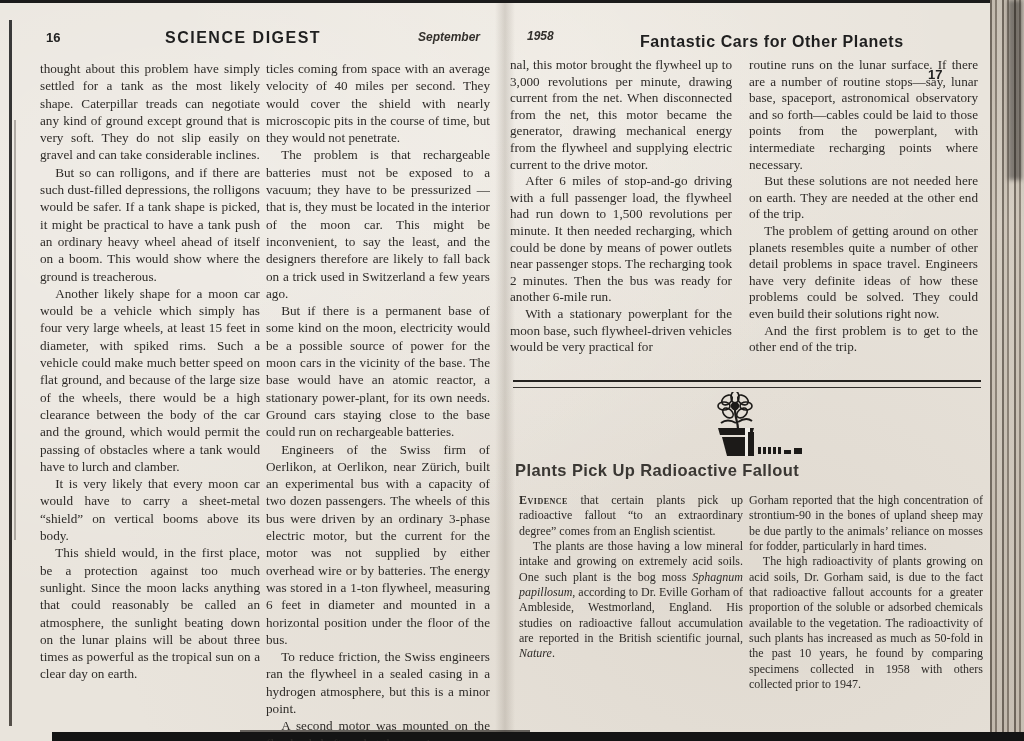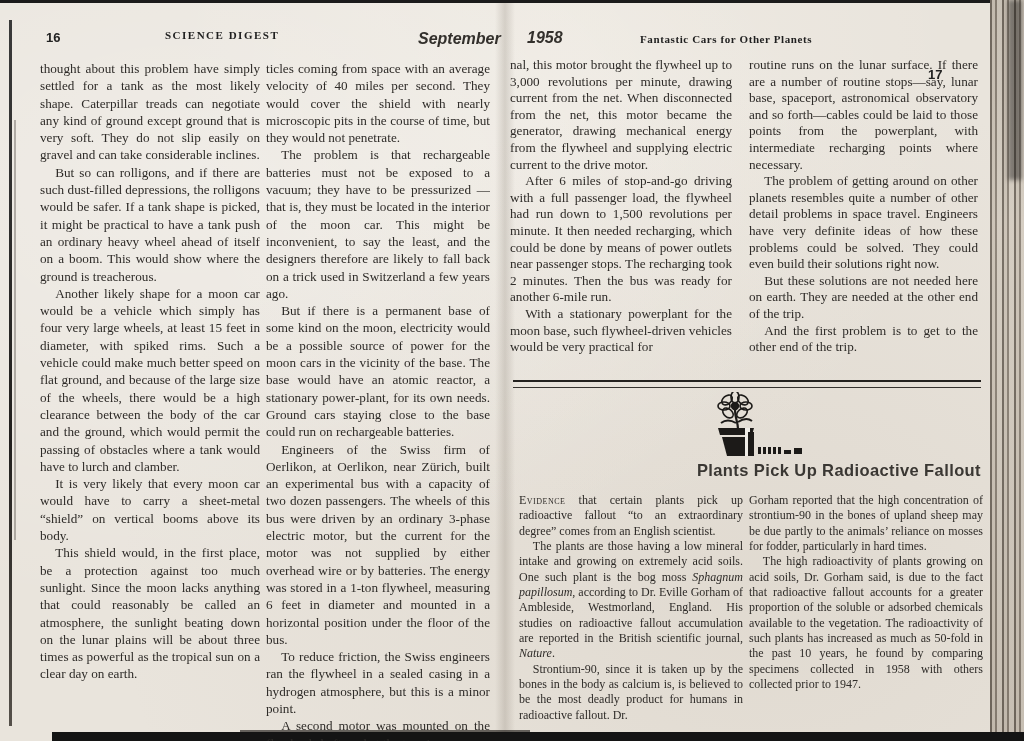--- a/index.html
+++ b/index.html
@@ -25,47 +25,47 @@
       repeating-linear-gradient(90deg, rgba(50,42,34,0.55) 0 2px, rgba(205,196,184,0.5) 2px 5px, rgba(70,60,50,0.45) 5px 7px, rgba(225,218,208,0.4) 7px 12px),
       linear-gradient(#b8b0a4,#cec6ba 30%,#b5ac9f);
   }
   .edge-right-blob{position:absolute;right:2px;top:0;width:14px;height:180px;background:rgba(25,22,20,0.45);filter:blur(2px);}
   .gutter{position:absolute;left:495px;top:0;width:20px;height:100%;
     background:linear-gradient(90deg, transparent, rgba(115,105,92,0.22) 50%, transparent);}
 
   
   .hdr{position:absolute;white-space:nowrap;}
   .pgnum{font-family:"Liberation Sans",sans-serif;font-weight:bold;font-size:13px;color:#222;}
-  .runhead{font-family:Liberation Serif, serif;font-weight:bold;font-size:11px;letter-spacing:1.5px;color:#1f1f1f;}
-  .rundate{font-family:"Liberation Sans",sans-serif;font-style:italic;font-weight:bold;font-size:16px;color:#33302c;}
+  .runhead{font-family:Liberation Sans, sans-serif;font-weight:bold;font-size:16px;letter-spacing:1.5px;color:#1f1f1f;}
+  .rundate{font-family:"Liberation Sans",sans-serif;font-style:italic;font-weight:bold;font-size:12px;color:#33302c;}
 
   
   .col{position:absolute;text-align:justify;}
   .lp .col{font-size:13.2px;line-height:17.3px;}
   .rp-top .col{font-size:13.2px;line-height:16.6px;}
   .para{margin:0;text-indent:1.15em;}
   .para.cont{text-indent:0;}
   .lp-col1{left:40px;top:60px;width:220px;}
   .lp-col2{left:266px;top:60px;width:224px;}
   .rp-col1{left:510px;top:57px;width:222px;}
   .rp-col2{left:749px;top:57px;width:229px;}
 
   
   .double-rule{position:absolute;left:513px;top:380px;width:468px;height:5px;
     border-top:2px solid #24221f;border-bottom:1px solid #35322e;}
 
   
   .illustration{position:absolute;left:688px;top:392px;width:140px;height:70px;}
-  .plants-title{position:absolute;left:515px;top:461px;width:466px;text-align:right;
+  .plants-title{position:absolute;left:515px;top:461px;width:466px;text-align:left;
     font-family:"Liberation Sans",sans-serif;font-weight:bold;font-size:16.5px;
     letter-spacing:0.4px;color:#3a3733;}
   .pa .col{font-size:12px;line-height:15.35px;}
   .pa-col1{left:519px;top:493px;width:224px;}
   .pa-col2{left:749px;top:493px;width:234px;}
-  .smallcaps{font-variant:small-caps;letter-spacing:0.5px;}
+  .smallcaps{font-variant:small-caps;letter-spacing:0.5px;font-weight:bold;}
   .it{font-style:italic;}
 </style>
 </head>
 <body>
 
 <div class="spread">
 
   <div class="gutter"></div>
   <div class="edge-top"></div>
   <div class="edge-left"></div>
@@ -104,22 +104,22 @@
     <span class="hdr pgnum" style="left:928px;top:36px;margin-top:31px;">17</span>
 
     <div class="col rp-col1">
       <p class="para cont">nal, this motor brought the flywheel up to 3,000 revolutions per minute, drawing current from the net.  When disconnected from the net, this motor became the generator, drawing mechanical energy from the flywheel and supplying electric current to the drive motor.</p>
       <p class="para">After 6 miles of stop-and-go driving with a full passenger load, the flywheel had run down to 1,500 revolutions per minute.  It then needed recharging, which could be done by means of power outlets near passenger stops.  The recharging took 2 minutes.  Then the bus was ready for another 6-mile run.</p>
       <p class="para">With a stationary powerplant for the moon base, such flywheel-driven vehicles would be very practical for</p>
     </div>
 
     <div class="col rp-col2">
       <p class="para cont">routine runs on the lunar surface.  If there are a number of routine stops—say, lunar base, spaceport, astronomical observatory and so forth—cables could be laid to those points from the powerplant, with intermediate recharging points where necessary.</p>
+      <p class="para">But these solutions are not needed here on earth.  They are needed at the other end of the trip.</p>
       <p class="para">The problem of getting around on other planets resembles quite a number of other detail problems in space travel.  Engineers have very definite ideas of how these problems could be solved.  They could even build their solutions right now.</p>
-      <p class="para">But these solutions are not needed here on earth.  They are needed at the other end of the trip.</p>
       <p class="para">And the first problem is to get to the other end of the trip.</p>
     </div>
   </div>
 
   <div class="double-rule"></div>
 
   <div class="pa">
     <div class="illustration">
       <svg width="140" height="70" viewBox="0 0 140 70">
         <g stroke="#1c1a18" fill="none" stroke-width="1.6">
@@ -155,21 +155,20 @@
 
     <div class="plants-title">Plants Pick Up Radioactive Fallout</div>
 
     <div class="col pa-col1">
       <p class="para cont">
         <span class="smallcaps">Evidence</span><span> that certain plants pick up radioactive fallout “to an extraordinary degree” comes from an English scientist.</span>
       </p>
       <p class="para">
         <span>The plants are those having a low mineral intake and growing on extremely acid soils.  One such plant is the bog moss </span><span class="it">Sphagnum papillosum</span><span>, according to Dr. Eville Gorham of Ambleside, Westmorland, England.  His studies on radioactive fallout accumulation are reported in the British scientific journal, </span><span class="it">Nature</span><span>.</span>
       </p>
-      <p class="para">Strontium-90, since it is taken up by the bones in the body as calcium is, is believed to be the most deadly product for humans in radioactive fallout.  Dr.</p>
     </div>
 
     <div class="col pa-col2">
       <p class="para cont">Gorham reported that the high concentration of strontium-90 in the bones of upland sheep may be due partly to the animals’ reliance on mosses for fodder, particularly in hard times.</p>
       <p class="para">The high radioactivity of plants growing on acid soils, Dr. Gorham said, is due to the fact that radioactive fallout accounts for a greater proportion of the soluble or adsorbed chemicals available to the vegetation.  The radioactivity of such plants has increased as much as 50-fold in the past 10 years, he found by comparing specimens collected in 1958 with others collected prior to 1947.</p>
     </div>
   </div>
 
 </div>
 

